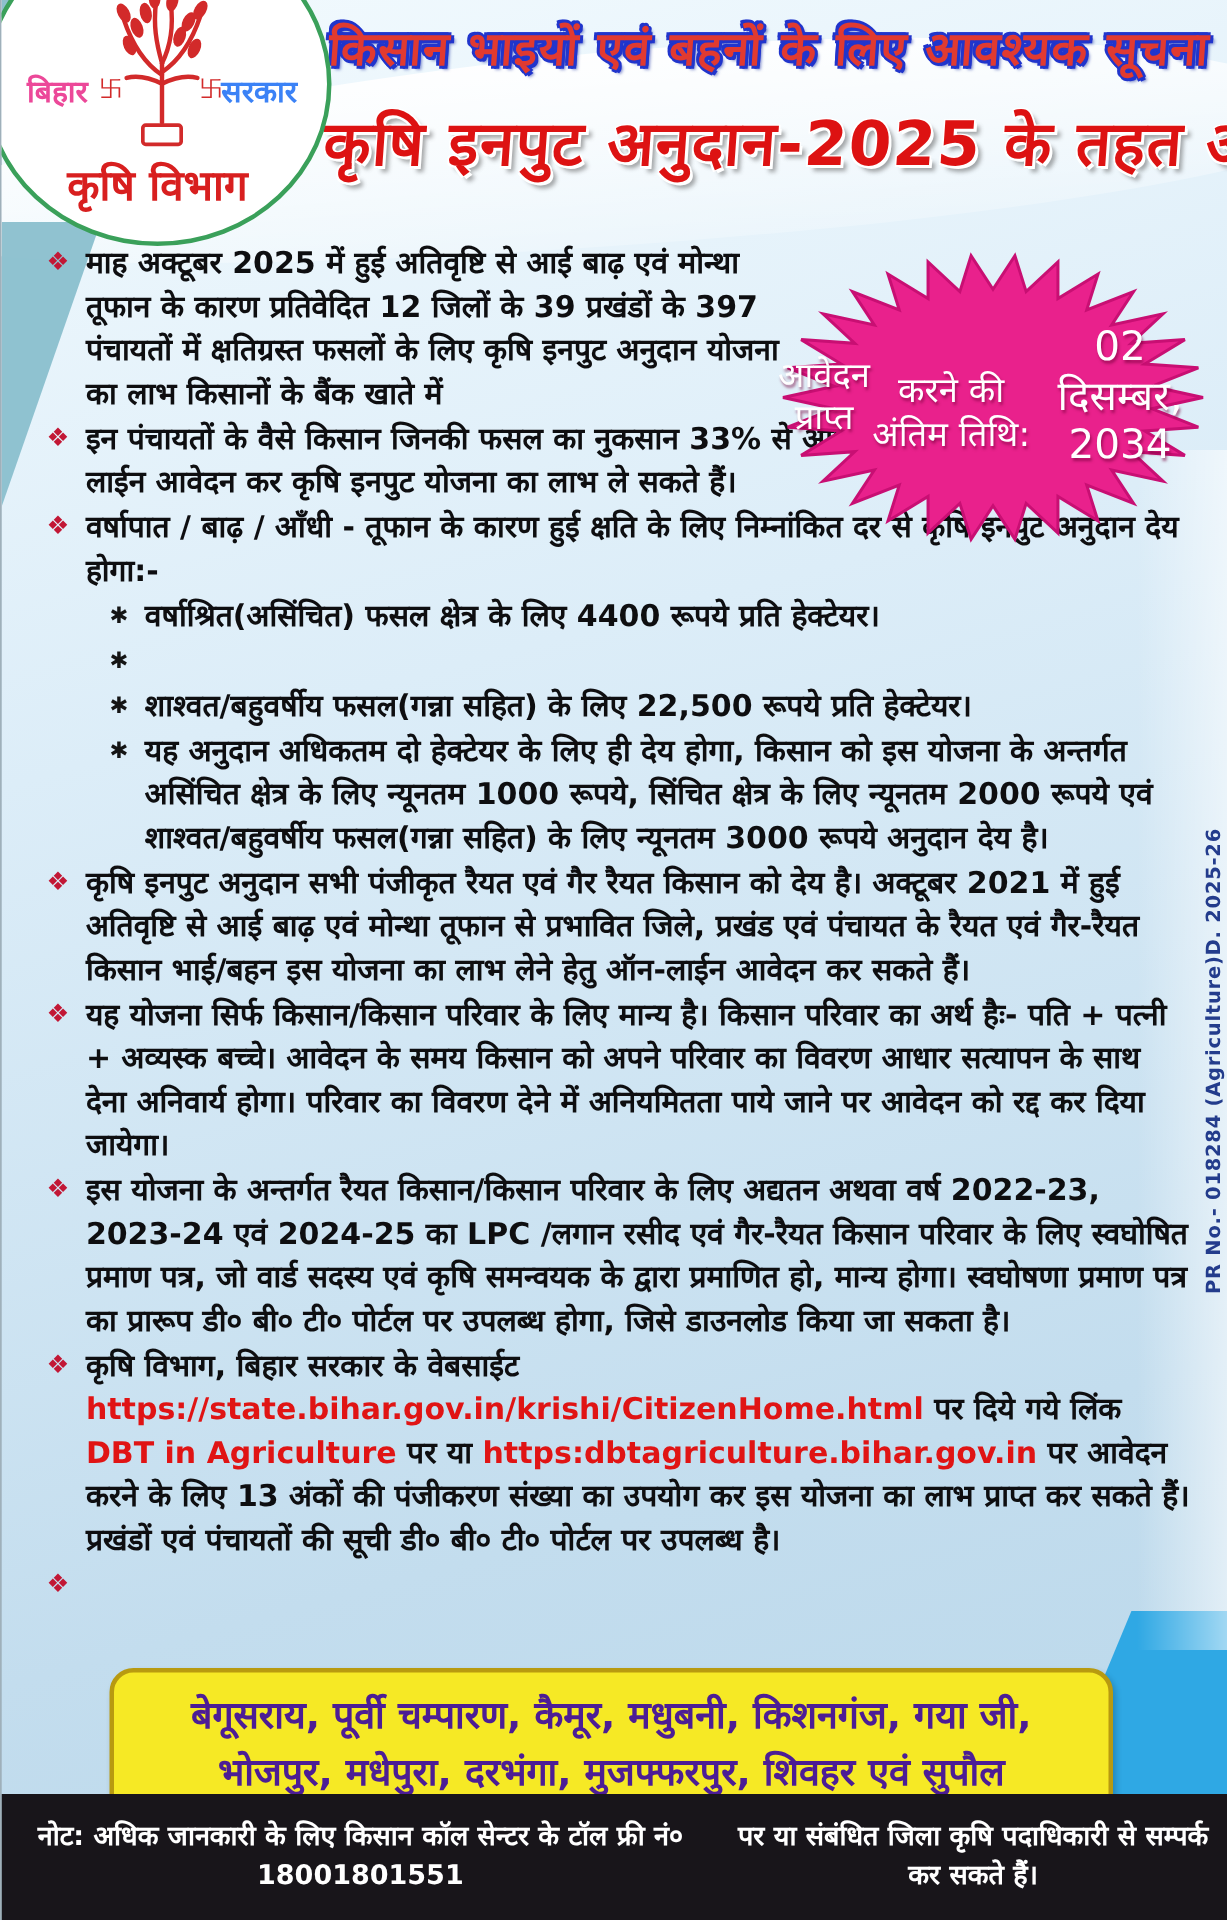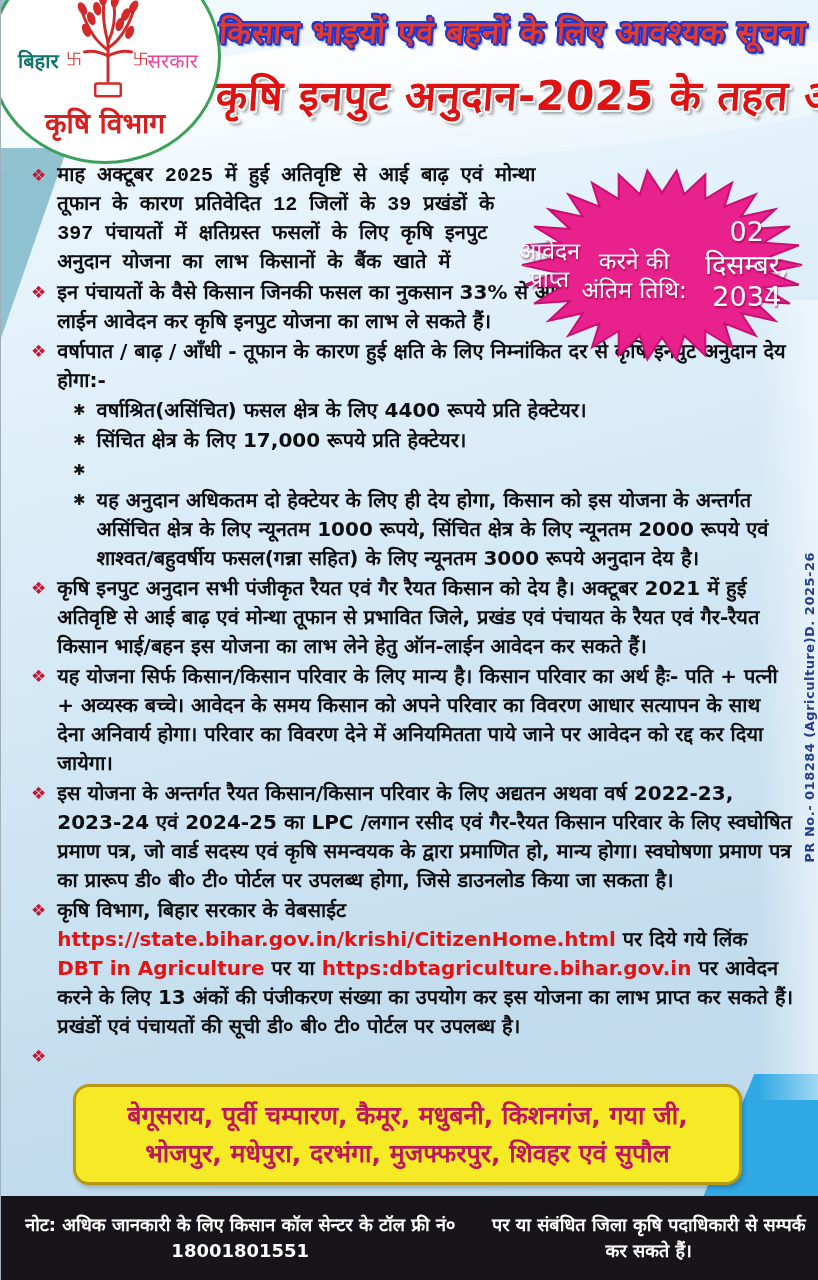--- a/index.html
+++ b/index.html
@@ -19,22 +19,22 @@
   .teal-wedge { position:absolute; top:148px; left:0; width:92px; height:190px;
     background:#8abfcd; clip-path:polygon(0 0,72% 0,0 100%); opacity:.95; }
   .blue-wedge { position:absolute; top:1074px; right:0; width:118px; height:122px;
     background:#2fa8e4; clip-path:polygon(46% 0,100% 0,100% 100%,3% 100%); }
   .right-sheen { position:absolute; top:300px; right:0; width:60px; height:800px;
     background:linear-gradient(90deg,rgba(255,255,255,0),rgba(255,255,255,0.55)); }
 
   
   .logo-circle { position:absolute; left:-12px; top:-52px; width:232px; height:216px;
     background:#ffffff; border:3px solid #3aa05a; border-radius:50%; z-index:5; }
-  .logo-left { position:absolute; left:26px; top:96px; color:#0f766e; font-size:20px; font-weight:700; }
-  .logo-right { position:absolute; right:20px; top:96px; color:#ec4899; font-size:20px; font-weight:400; }
+  .logo-left { position:absolute; left:26px; top:96px; color:#ec4899; font-size:20px; font-weight:700; }
+  .logo-right { position:absolute; right:20px; top:96px; color:#3b82f6; font-size:20px; font-weight:700; }
   .logo-dept { position:absolute; left:0; right:0; top:152px; text-align:center;
     color:#d81f1f; font-size:28px; font-weight:800; }
   .logo-tree { position:absolute; left:66px; top:40px; width:100px; height:118px; }
 
   .headings { position:absolute; left:215px; right:8px; top:10px; text-align:center; z-index:4; }
   .h1 { font-size:31px; font-weight:800; color:#e13a30; transform:skewX(-4deg);
     text-shadow:-2px 0 #2135cc, 2px 0 #2135cc, 0 -2px #2135cc, 0 2px #2135cc,
       2px 2px #2135cc, -2px -2px #2135cc, 3px 3px 2px rgba(20,40,160,.5); letter-spacing:1px; }
   .h2 { margin-top:14px; font-size:41px; font-weight:800; color:#dd1212; transform:skewX(-4deg);
     text-shadow:-1px -1px 0 #fff, 1px -1px 0 #fff, -1px 1px 0 #fff, 2px 2px 0 #ffffff,
@@ -48,29 +48,29 @@
     text-align:center; line-height:1.22; text-shadow:1px 2px 2px rgba(120,0,60,.6); }
   .burst-l1 { font-size:23px; } .burst-l2 { font-size:23px;margin-top:21px; } .burst-l3 { font-size:27px; }
 
   
   .body { position:absolute; left:30px; right:24px; top:160px; z-index:3; }
   .bullet { display:flex; gap:11px; font-size:20px; line-height:29px; font-weight:600;
     color:#0e0e10; margin-top:1px; }
   .bmark { color:#c21735; font-size:17px; flex:0 0 auto; line-height:29px; }
   .sub { margin-left:42px; }
   .submark { color:#141414; font-size:15px; line-height:29px; }
-  .pad-burst1 { padding-right:252px;font-family:Liberation Mono, monospace; }
+  .pad-burst1 { padding-right:252px; }
   .pad-burst2 { padding-right:56px; }
   .redlink { color:#e01414; font-weight:700; }
 
   
-  .districts { position:absolute; left:72px; right:76px; top:1084px; z-index:4;
+  .districts { position:absolute; left:72px; right:76px; top:1112px; z-index:4;
     background:#f6e925; border:3px solid #b89a10; border-radius:16px;
     padding:10px 32px; text-align:center; font-size:25px; font-weight:800;
-    color:#be185d; line-height:1.5; box-shadow:2px 3px 4px rgba(0,0,0,.2); }
+    color:#4c1d95; line-height:1.5; box-shadow:2px 3px 4px rgba(0,0,0,.2); }
 
   
   .notebar { position:absolute; left:0; right:0; bottom:0; height:84px; background:#18151a;
     color:#fff; display:flex; flex-direction:row; align-items:center; justify-content:center;
     font-weight:800; font-size:18px; line-height:1.42; text-align:center; z-index:7;margin-top:12px; }
 
   
   .pr { position:absolute; right:1px; top:552px; writing-mode:vertical-rl;
     transform:rotate(180deg); color:#233c8c; font-size:13px; font-weight:600;
     letter-spacing:.5px; z-index:8; white-space:nowrap; }
@@ -150,24 +150,24 @@
       <span class="bmark">❖</span>
       <p>वर्षापात / बाढ़ / आँधी - तूफान के कारण हुई क्षति के लिए निम्नांकित दर से कृषि इनपुट अनुदान देय होगा:-</p>
     </div>
 
     <div class="bullet sub">
       <span class="submark">✱</span>
       <p>वर्षाश्रित(असिंचित) फसल क्षेत्र के लिए 4400 रूपये प्रति हेक्टेयर।</p>
     </div>
     <div class="bullet sub">
       <span class="submark">✱</span>
-      <p>सिंचित क्षेत्र के लिए 17,000 रूपये प्रति हेक्टेयर।</p>
-    </div>
-    <div class="bullet sub">
-      <span class="submark">✱</span>
+    </div>
+    <div class="bullet sub">
+      <span class="submark">✱</span>
+      <p>शाश्वत/बहुवर्षीय फसल(गन्ना सहित) के लिए 22,500 रूपये प्रति हेक्टेयर।</p>
     </div>
     <div class="bullet sub">
       <span class="submark">✱</span>
       <p>यह अनुदान अधिकतम दो हेक्टेयर के लिए ही देय होगा, किसान को इस योजना के अन्तर्गत असिंचित क्षेत्र के लिए न्यूनतम 1000 रूपये, सिंचित क्षेत्र के लिए न्यूनतम 2000 रूपये एवं शाश्वत/बहुवर्षीय फसल(गन्ना सहित) के लिए न्यूनतम 3000 रूपये अनुदान देय है।</p>
     </div>
 
     <div class="bullet">
       <span class="bmark">❖</span>
       <p>कृषि इनपुट अनुदान सभी पंजीकृत रैयत एवं गैर रैयत किसान को देय है। अक्टूबर 2021 में हुई अतिवृष्टि से आई बाढ़ एवं मोन्था तूफान से प्रभावित जिले, प्रखंड एवं पंचायत के रैयत एवं गैर-रैयत किसान भाई/बहन इस योजना का लाभ लेने हेतु ऑन-लाईन आवेदन कर सकते हैं।</p>
     </div>

